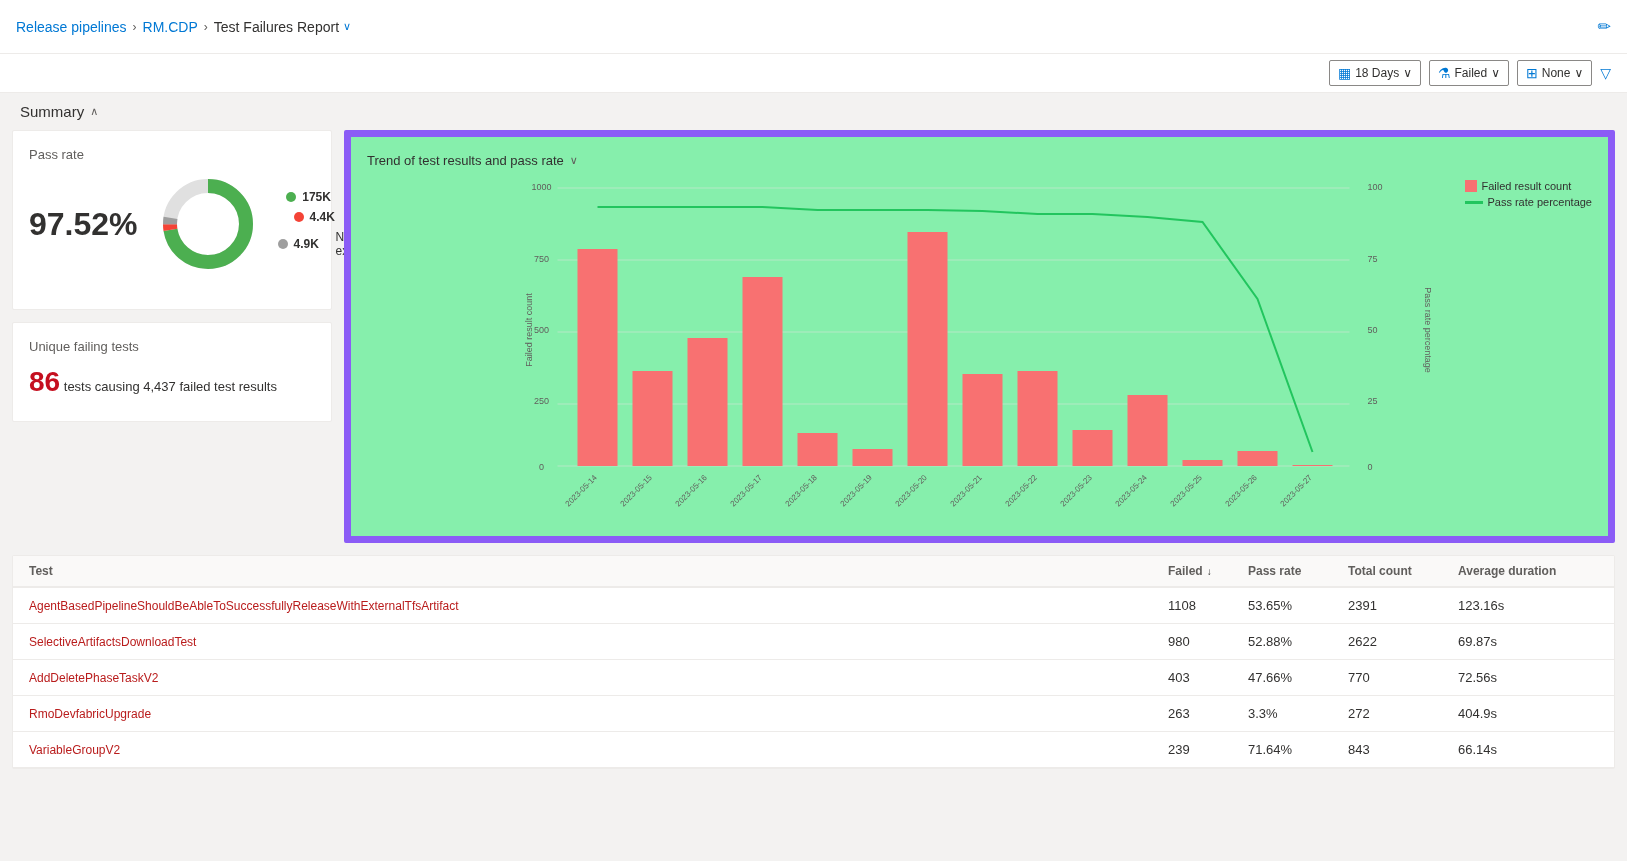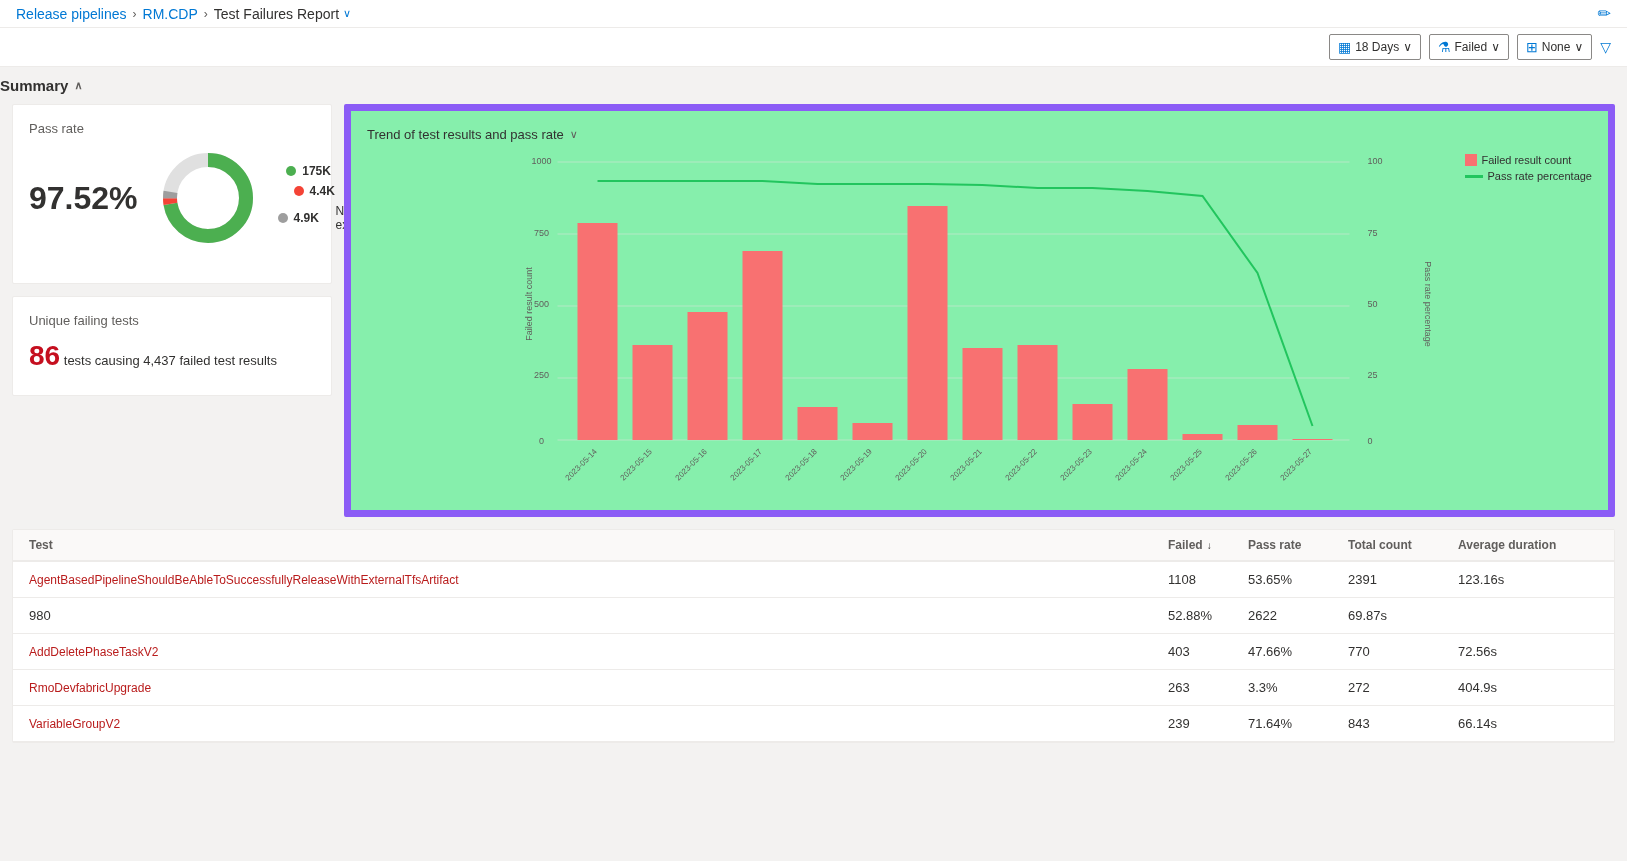--- a/index.html
+++ b/index.html
@@ -2,21 +2,21 @@
 <html><head>
   <meta charset="utf-8">
   <style>
     * { box-sizing: border-box; margin: 0; padding: 0; }
     body { font-family: 'Segoe UI', Arial, sans-serif; font-size: 13px; background: #f3f2f1; color: #323130; }
 
     .top-bar {
       background: #fff;
       border-bottom: 1px solid #edebe9;
       padding: 0 16px;
-      height: 28px;
+      height: 54px;
       display: flex;
       align-items: center;
       justify-content: space-between;
     }
     .breadcrumb {
       display: flex;
       align-items: center;
       gap: 6px;
       font-size: 14px;
       color: #323130;
@@ -51,26 +51,26 @@
     .toolbar-icon { font-size: 14px; color: #0078d4; }
     .filter-icon { font-size: 14px; color: #0078d4; }
 
     .page-content {
       padding: 0;
       background: #f3f2f1;
     }
 
     .summary-header {
       background: #f3f2f1;
-      padding: 10px 0;
+      padding: 10px 20px;
       display: flex;
       align-items: center;
       gap: 6px;
       font-size: 15px;
-      font-weight: 700;
+      font-weight: 400;
       cursor: pointer;
     }
     .summary-header .chevron { font-size: 11px; color: #605e5c; }
 
     .summary-panels {
       display: flex;
       gap: 12px;
       padding: 0 12px 12px 12px;
     }
 
@@ -478,20 +478,23 @@
       <div class="table-cell">
         <span class="test-name">AgentBasedPipelineShouldBeAbleToSuccessfullyReleaseWithExternalTfsArtifact</span>
       </div>
       <div class="table-cell">1108</div>
       <div class="table-cell">53.65%</div>
       <div class="table-cell">2391</div>
       <div class="table-cell">123.16s</div>
     </div>
 
     <div class="table-data-row">
+      <div class="table-cell">
+        <span class="test-name">SelectiveArtifactsDownloadTest</span>
+      </div>
       <div class="table-cell">980</div>
       <div class="table-cell">52.88%</div>
       <div class="table-cell">2622</div>
       <div class="table-cell">69.87s</div>
     </div>
 
     <div class="table-data-row">
       <div class="table-cell">
         <span class="test-name">AddDeletePhaseTaskV2</span>
       </div>

